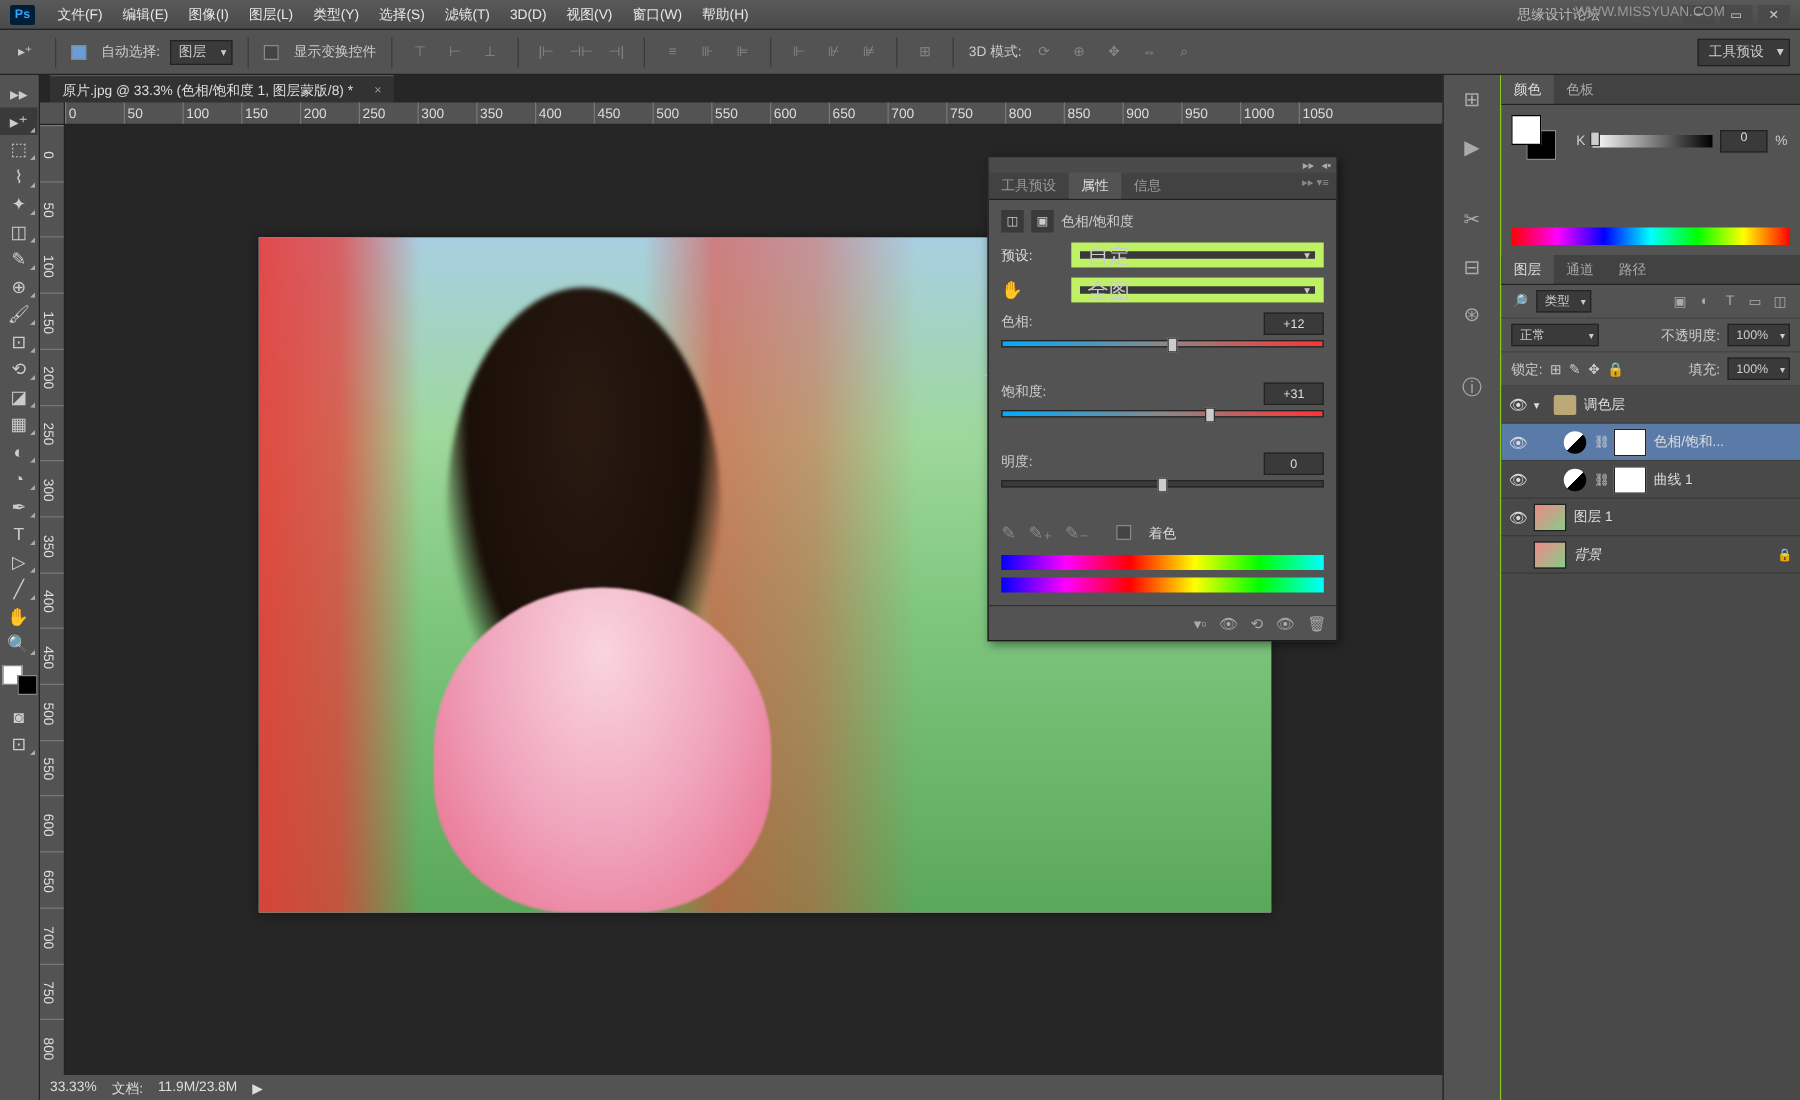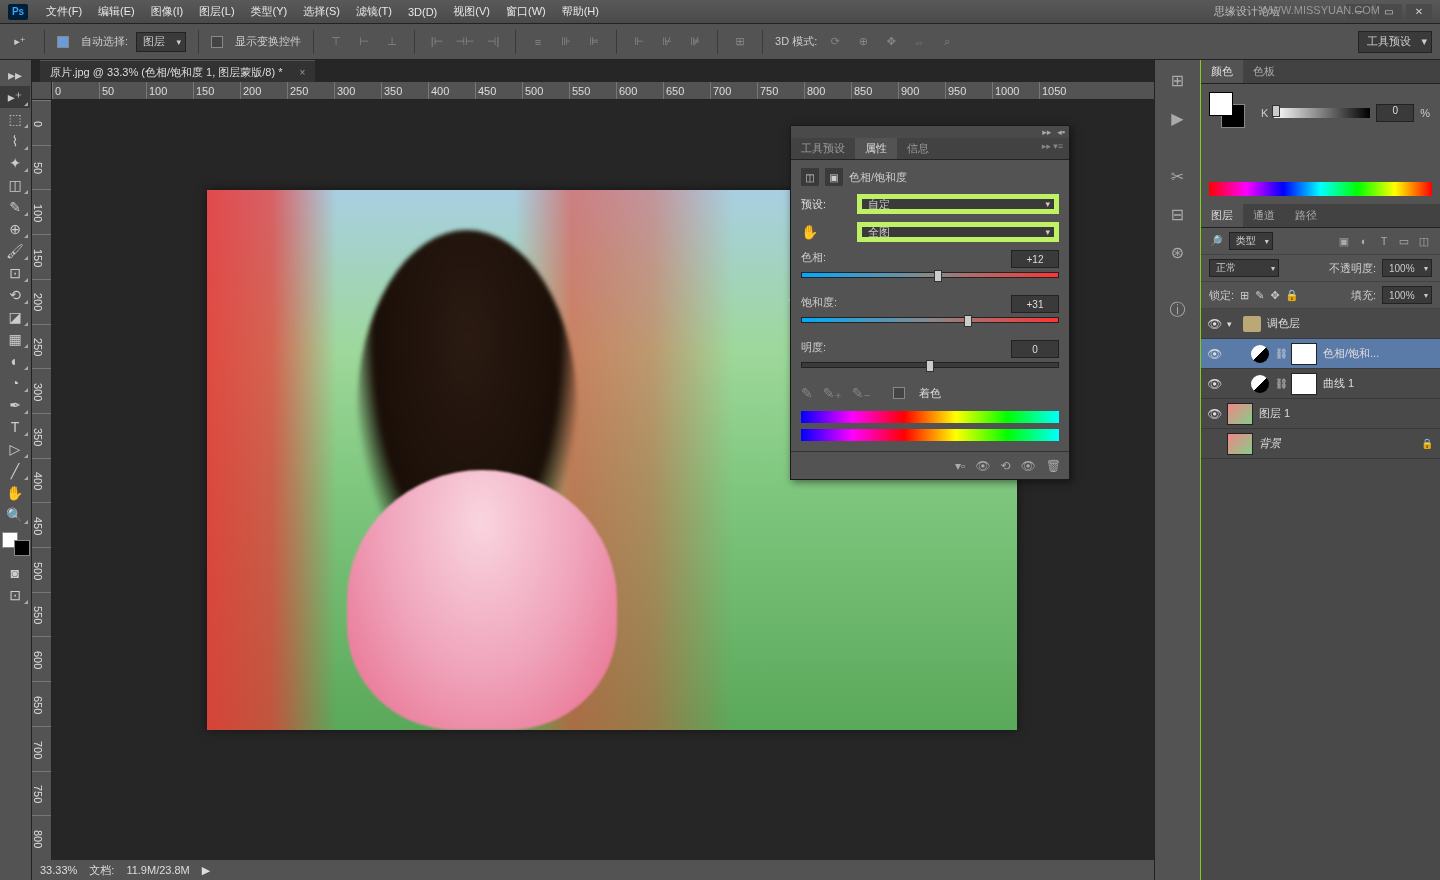--- a/index.html
+++ b/index.html
@@ -82,23 +82,23 @@
 .fp-top{height:12px;display:flex;justify-content:flex-end;align-items:center;padding:0 4px;gap:6px;background:#4a4a4a}
 .fp-top span{font-size:9px;color:#aaa}
 .fp-tabs{display:flex;background:#424242;height:22px;border-bottom:1px solid #222}
 .fp-tab{padding:3px 10px;font-size:11px;color:#999}
 .fp-tab.act{background:#535353;color:#ddd}
 .fp-body{padding:8px 10px}
 .fp-header{display:flex;align-items:center;gap:6px;margin-bottom:8px}
 .fp-header .ic{width:18px;height:18px;background:#3a3a3a;display:flex;align-items:center;justify-content:center;font-size:10px}
 .fp-row{display:flex;align-items:center;gap:8px;margin-bottom:8px}
 .fp-label{width:48px;font-size:11px;color:#ddd}
-.fp-select{flex:1;background:#3a3a3a;border:5px solid #bef264;height:20px;padding:0 6px;display:flex;align-items:center;position:relative;font-size:11px}
+.fp-select{flex:1;background:#3a3a3a;border:7px solid #bef264;height:20px;padding:0 6px;display:flex;align-items:center;position:relative;font-size:17px}
 .fp-select::after{content:"▾";position:absolute;right:4px;font-size:9px}
-.slider-row{margin-bottom:17px}
+.slider-row{margin-bottom:28px}
 .slider-head{display:flex;justify-content:space-between;margin-bottom:4px}
 .slider-val{width:48px;height:18px;background:#3a3a3a;border:1px solid #222;font-size:10px;color:#ddd;display:flex;align-items:center;justify-content:center}
 .slider-track{height:6px;background:#3a3a3a;position:relative;border:1px solid #222}
 .slider-track.grad{background:linear-gradient(90deg,#0af,#888,#f33)}
 .slider-thumb{position:absolute;top:-3px;width:8px;height:12px;background:#ccc;border:1px solid #333;transform:translateX(-50%)}
 .eyedrops{display:flex;gap:10px;align-items:center;margin:10px 0}
 .eyedrops span{color:#888;font-size:14px}
 .hue-bars{height:32px;position:relative;margin-top:8px}
 .hue-bar{height:12px;background:linear-gradient(90deg,#00f,#f0f,#f00,#ff0,#0f0,#0ff);margin-bottom:6px}
 .fp-footer{height:28px;border-top:1px solid #333;display:flex;justify-content:flex-end;align-items:center;padding:0 8px;gap:10px}

